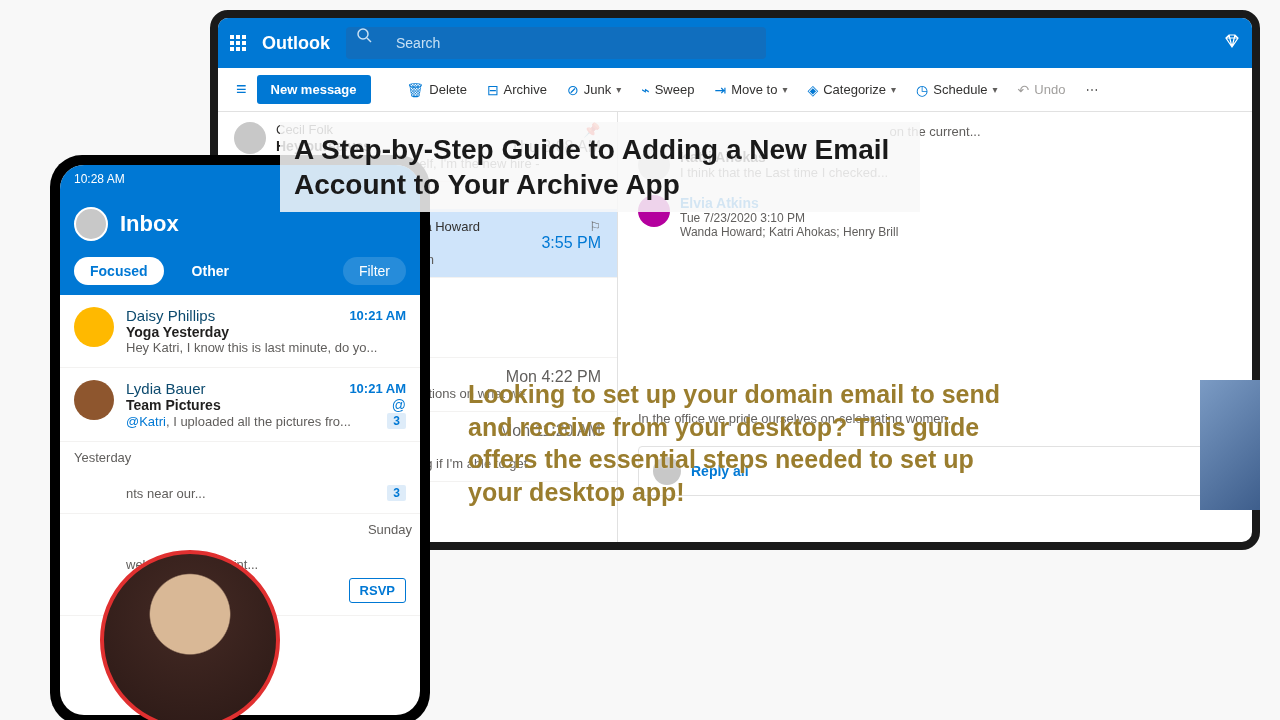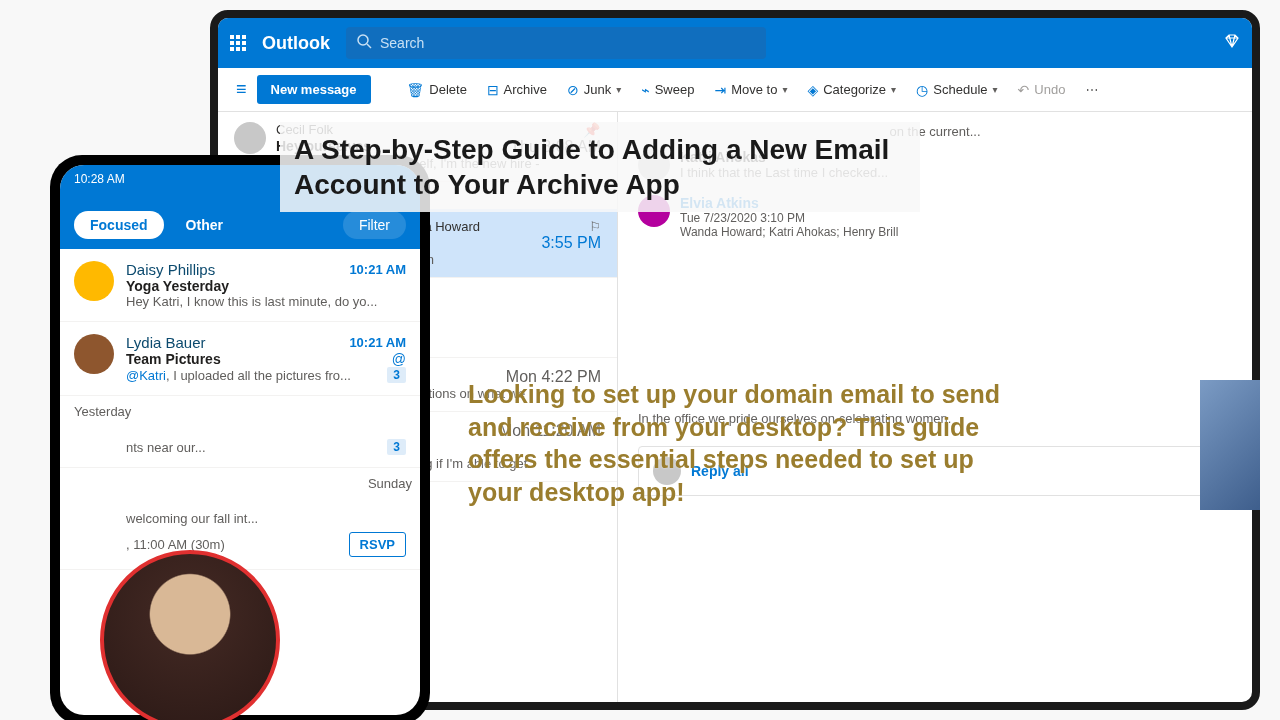--- a/index.html
+++ b/index.html
@@ -1,22 +1,22 @@
 <!DOCTYPE html>
 <html><head>
 <meta charset="utf-8">
 <style>
 *{margin:0;padding:0;box-sizing:border-box;font-family:'Segoe UI',Arial,sans-serif}
 body{width:1280px;height:720px;background:#f8f8f8;overflow:hidden;position:relative}
-.laptop{position:absolute;top:10px;left:210px;width:1050px;height:700px;background:#fff;border:8px solid #1a1a1a;border-radius:18px;overflow:hidden}
+.laptop{position:absolute;top:10px;left:210px;width:1050px;height:540px;background:#fff;border:8px solid #1a1a1a;border-radius:18px;overflow:hidden}
 .topbar{height:50px;background:#0078d4;display:flex;align-items:center;padding:0 12px;gap:16px}
 .apps-icon{display:grid;grid-template-columns:repeat(3,4px);grid-template-rows:repeat(3,4px);gap:2px}
 .apps-icon span{background:#fff;width:4px;height:4px}
 .brand{color:#fff;font-size:18px;font-weight:600}
-.search{flex:1;max-width:420px;height:32px;background:#106ebe;border-radius:4px;display:flex;align-items:center;padding:0 10px;gap:8px}
+.search{flex:1;max-width:420px;height:32px;background:#106ebe;border-radius:4px;display:flex;padding:0 10px;gap:24px}
 .search input{background:transparent;border:none;color:#fff;font-size:14px;outline:none;flex:1}
 .search input::placeholder{color:#c7e0f4}
 .diamond{margin-left:auto;color:#fff;font-size:16px}
 .toolbar{height:44px;background:#fff;border-bottom:1px solid #e1e1e1;display:flex;align-items:center;padding:0 12px;gap:4px}
 .hamburger{color:#0078d4;font-size:18px;padding:6px}
 .new-msg{background:#0078d4;color:#fff;border:none;padding:7px 14px;border-radius:3px;font-size:13px;font-weight:600}
 .tbtn{border:none;background:transparent;color:#323130;font-size:13px;padding:6px 8px;display:flex;align-items:center;gap:5px;cursor:pointer}
 .tbtn .ic{color:#0078d4;font-size:14px}
 .chev{font-size:10px;color:#605e5c}
 .content{display:flex;height:calc(100% - 94px)}
@@ -44,21 +44,21 @@
 .reply-box{margin-top:20px;border:1px solid #e1e1e1;border-radius:4px;padding:10px 14px;display:flex;align-items:center;gap:10px}
 .reply-box .lbl{color:#0078d4;font-weight:600;font-size:14px}
 .body-text{font-size:13px;color:#605e5c;margin:8px 0}
 
 .phone{position:absolute;top:155px;left:50px;width:380px;height:570px;background:#000;border-radius:32px;padding:10px;z-index:5}
 .phone-screen{width:100%;height:100%;background:#fff;border-radius:24px;overflow:hidden}
 .phone-status{height:28px;background:#0078d4;color:#fff;font-size:12px;padding:0 14px;display:flex;align-items:center}
 .phone-header{background:#0078d4;color:#fff;padding:8px 14px 0}
 .inbox-row{display:flex;align-items:center;gap:12px;padding:6px 0}
 .inbox-title{font-size:22px;font-weight:600}
-.pill-row{display:flex;align-items:center;gap:6px;padding:10px 0}
+.pill-row{display:flex;align-items:center;gap:12px;padding:10px 0}
 .pill{padding:6px 16px;border-radius:18px;font-size:14px;font-weight:600}
 .pill.active{background:#fff;color:#0078d4}
 .pill.inactive{color:#fff}
 .filter{margin-left:auto;color:#fff;font-size:14px;padding:6px 16px;border-radius:18px;background:rgba(255,255,255,0.15)}
 .phone-list{background:#fff}
 .phone-msg{padding:12px 14px;display:flex;gap:12px;border-bottom:1px solid #f3f2f1}
 .phone-msg .avatar-sm{width:40px;height:40px}
 .phone-msg-body{flex:1;min-width:0}
 .phone-sender{font-weight:400;font-size:15px;color:#0c4a6e}
 .phone-time{color:#0078d4;font-size:13px;font-weight:600}
@@ -246,20 +246,24 @@
 </div>
 
 <div class="img-strip"></div>
 
 <div class="phone">
   <div class="phone-screen">
     <div class="phone-status">
         <span>10:28 AM</span>
       </div>
     <div class="phone-header">
+      <div class="inbox-row">
+        <div class="avatar-sm" style="width:34px;height:34px;border:2px solid #fff"></div>
+        <span class="inbox-title">Inbox</span>
+      </div>
       <div class="pill-row">
         <span class="pill active">Focused</span>
         <span class="pill inactive">Other</span>
         <span class="filter">Filter</span>
       </div>
     </div>
     <div class="phone-list">
       <div class="phone-msg">
         <div class="avatar-sm" style="background:#ffb900"></div>
         <div class="phone-msg-body">

